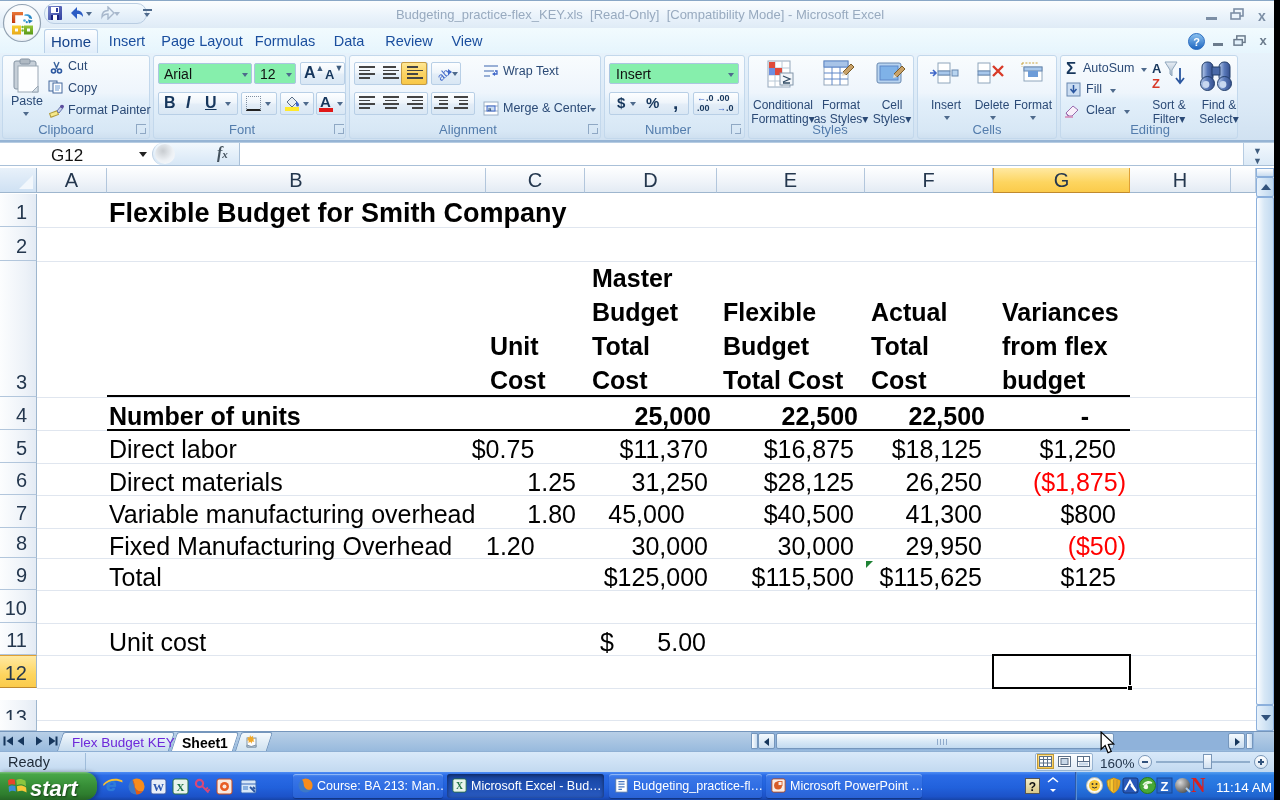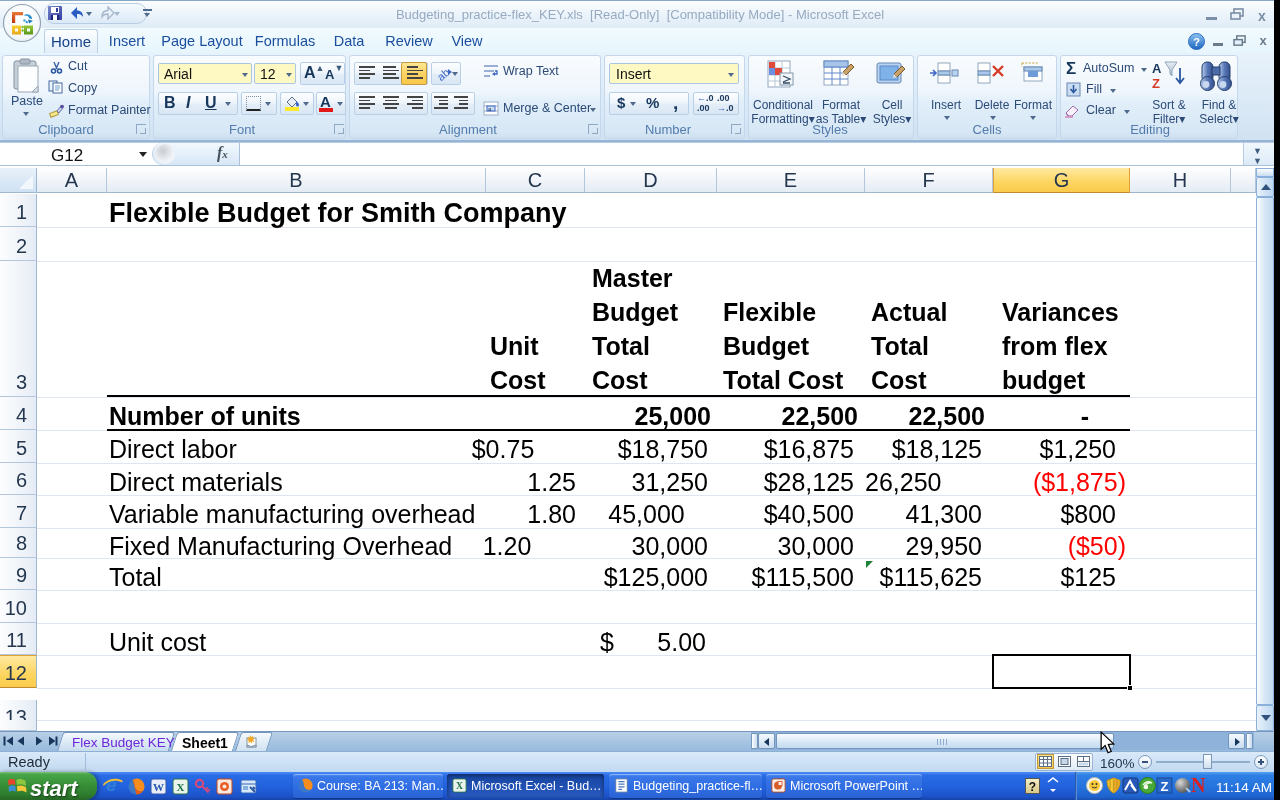--- a/index.html
+++ b/index.html
@@ -17,21 +17,21 @@
 #hometab{left:44px;top:29px;width:54px;height:24px;background:linear-gradient(#FDFEFF,#EFF6FD 50%,#E0EDFA);border:1px solid #B9D0E8;border-bottom:none;border-radius:3px 3px 0 0;font-size:15px;color:#15428B;text-align:center;line-height:23px}
 
 #ribbon{left:0;top:53px;width:1280px;height:89px;background:linear-gradient(#E7F2FB,#D8E7F5 70%,#D0E1F1)}
 #ribbonedge{left:0;top:140px;width:1280px;height:2px;background:#96B4D4}
 .grp{top:55px;height:84px;background:linear-gradient(180deg,#F9FCFE 0%,#EEF5FC 45%,#E2EFFA 55%,#D7E7F5 92%,#CFE0F0 100%);border:1px solid #C3D8EC;border-radius:3px}
 .glabel{top:122px;height:15px;font-size:13px;color:#537CAC;text-align:center}
 .launcher{width:10px;height:10px;top:124px;border:1px solid #8FA8C4;border-right:none;border-bottom:none}
 .launcher:after{content:"";position:absolute;left:3px;top:3px;width:5px;height:5px;border-right:1px solid #8FA8C4;border-bottom:1px solid #8FA8C4}
 .rbtxt{font-size:12.5px;color:#2B4A76;white-space:nowrap}
 .rbtxt2{font-size:12px;color:#2B4A76;white-space:nowrap;text-align:center}
-.combo{background:#fef9c3;border:1px solid #ABC6E0;border-radius:2px;height:21px}
+.combo{background:#86efac;border:1px solid #ABC6E0;border-radius:2px;height:21px}
 .dar{width:0;height:0;border-left:3.5px solid transparent;border-right:3.5px solid transparent;border-top:4px solid #4E6A8C}
 .btnbox{background:linear-gradient(#FDFEFF,#EFF5FB 45%,#E3EDF7 55%,#D9E7F4);border:1px solid #B8CFE6;border-radius:2px}
 
 .ln{position:absolute;height:1.8px;background:#444}
 
 #fbar{left:0;top:142px;width:1280px;height:24px;background:#fff;border-top:1px solid #B6CCE2;border-bottom:1px solid #A9C0D8}
 .colhdr{top:168px;height:25px;background:linear-gradient(#FDFEFF,#F0F4F9 55%,#E3EBF4);border-right:1px solid #B2C6DC;border-bottom:1px solid #9EB6CE;font-size:20px;color:#24374E;text-align:center;line-height:25px}
 .rowhdr{left:0;width:37px;background:linear-gradient(90deg,#FCFDFE,#EDF2F8 70%,#E4EBF4);border-right:1px solid #9EB6CE;border-bottom:1px solid #B2C6DC;font-size:20px;color:#24374E;text-align:right;padding-right:9px}
 .ghl{height:1px;background:#E0E6EF;left:37px}
 .cell{font-size:25px;color:#000;white-space:nowrap}
@@ -321,21 +321,21 @@
 <div class="ab rbtxt2" style="left:745px;top:112px;width:76px">Formatting▾</div>
 
 <svg class="ab" style="left:823px;top:60px" width="32" height="30" viewBox="0 0 32 30">
       <rect x="1" y="1" width="24" height="24" fill="#fff" stroke="#95A8BC"></rect>
       <path d="M1 7 h24 M1 13 h24 M1 19 h24 M9 1 v24 M17 1 v24" stroke="#5E87C8"></path>
       <rect x="1" y="1" width="24" height="6" fill="#A8C4E8" stroke="#5E87C8"></rect>
       <path d="M20 12 L28 4 L31 7 L23 15 Z" fill="#C8A26A" stroke="#7A5C28"></path>
       <path d="M20 12 L23 15 L19 16 Z" fill="#E8DCC8"></path>
     </svg>
 <div class="ab rbtxt2" style="left:813px;top:98px;width:56px">Format</div>
-<div class="ab rbtxt2" style="left:813px;top:112px;width:56px">as Table▾</div>
+<div class="ab rbtxt2" style="left:813px;top:112px;width:56px">as Styles▾</div>
 
 <svg class="ab" style="left:876px;top:60px" width="32" height="30" viewBox="0 0 32 30">
       <rect x="1" y="3" width="24" height="20" rx="2" fill="#B8D4F0" stroke="#6888B0"></rect>
       <rect x="4" y="6" width="18" height="14" fill="#7FB2E8" stroke="#5E87C8"></rect>
       <path d="M18 14 L26 6 L29 9 L21 17 Z" fill="#C8A26A" stroke="#7A5C28"></path>
       <path d="M18 14 L21 17 L17 18 Z" fill="#E8DCC8"></path>
     </svg>
 <div class="ab rbtxt2" style="left:864px;top:98px;width:56px">Cell</div>
 <div class="ab rbtxt2" style="left:864px;top:112px;width:56px">Styles▾</div>
 
@@ -520,38 +520,38 @@
 
 <div class="ab cell b" style="left:109px;top:400px;width:370px;height:33px;line-height:33px">Number of units</div>
 <div class="ab cell b" style="left:585px;top:400px;width:126px;height:33px;line-height:33px;text-align:right">25,000</div>
 <div class="ab cell b" style="left:717px;top:400px;width:141px;height:33px;line-height:33px;text-align:right">22,500</div>
 <div class="ab cell b" style="left:865px;top:400px;width:120px;height:33px;line-height:33px;text-align:right">22,500</div>
 <div class="ab cell b" style="left:1050px;top:400px;width:70px;height:33px;line-height:33px;text-align:center">-</div>
 
 <div id="datarows">
       <div class="ab cell" style="left:109px;top:433px;width:370px;height:33px;line-height:33px;text-align:left">Direct labor</div>
       <div class="ab cell" style="left:458px;top:433px;width:90px;height:33px;line-height:33px;text-align:center">$0.75</div>
-      <div class="ab cell" style="left:585px;top:433px;width:123px;height:33px;line-height:33px;text-align:right">$18,750</div>
+      <div class="ab cell" style="left:585px;top:433px;width:123px;height:33px;line-height:33px;text-align:right">$11,370</div>
       <div class="ab cell" style="left:717px;top:433px;width:137px;height:33px;line-height:33px;text-align:right">$16,875</div>
       <div class="ab cell" style="left:865px;top:433px;width:117px;height:33px;line-height:33px;text-align:right">$18,125</div>
       <div class="ab cell" style="left:993px;top:433px;width:123px;height:33px;line-height:33px;text-align:right">$1,250</div>
       <div class="ab cell" style="left:109px;top:466px;width:370px;height:32px;line-height:32px;text-align:left">Direct materials</div>
       <div class="ab cell" style="left:486px;top:466px;width:90px;height:32px;line-height:32px;text-align:right">1.25</div>
       <div class="ab cell" style="left:585px;top:466px;width:123px;height:32px;line-height:32px;text-align:right">31,250</div>
       <div class="ab cell" style="left:717px;top:466px;width:137px;height:32px;line-height:32px;text-align:right">$28,125</div>
-      <div class="ab cell" style="left:865px;top:466px;width:117px;height:32px;line-height:32px;">26,250</div>
+      <div class="ab cell" style="left:865px;top:466px;width:117px;height:32px;line-height:32px;text-align:right">26,250</div>
       <div class="ab cell red" style="left:993px;top:466px;width:133px;height:32px;line-height:32px;text-align:right">($1,875)</div>
       <div class="ab cell" style="left:109px;top:498px;width:370px;height:33px;line-height:33px;text-align:left">Variable manufacturing overhead</div>
       <div class="ab cell" style="left:486px;top:498px;width:90px;height:33px;line-height:33px;text-align:right">1.80</div>
       <div class="ab cell" style="left:585px;top:498px;width:123px;height:33px;line-height:33px;text-align:center">45,000</div>
       <div class="ab cell" style="left:717px;top:498px;width:137px;height:33px;line-height:33px;text-align:right">$40,500</div>
       <div class="ab cell" style="left:865px;top:498px;width:117px;height:33px;line-height:33px;text-align:right">41,300</div>
       <div class="ab cell" style="left:993px;top:498px;width:123px;height:33px;line-height:33px;text-align:right">$800</div>
       <div class="ab cell" style="left:109px;top:531px;width:370px;height:30px;line-height:30px;text-align:left">Fixed Manufacturing Overhead</div>
-      <div class="ab cell" style="left:462px;top:531px;width:90px;height:30px;line-height:30px;text-align:center">1.20</div>
+      <div class="ab cell" style="left:486px;top:531px;width:90px;height:30px;line-height:30px;text-align:left">1.20</div>
       <div class="ab cell" style="left:585px;top:531px;width:123px;height:30px;line-height:30px;text-align:right">30,000</div>
       <div class="ab cell" style="left:717px;top:531px;width:137px;height:30px;line-height:30px;text-align:right">30,000</div>
       <div class="ab cell" style="left:865px;top:531px;width:117px;height:30px;line-height:30px;text-align:right">29,950</div>
       <div class="ab cell red" style="left:993px;top:531px;width:133px;height:30px;line-height:30px;text-align:right">($50)</div>
       <div class="ab cell" style="left:109px;top:561px;width:370px;height:32px;line-height:32px;text-align:left">Total</div>
       <div class="ab cell" style="left:585px;top:561px;width:123px;height:32px;line-height:32px;text-align:right">$125,000</div>
       <div class="ab cell" style="left:717px;top:561px;width:137px;height:32px;line-height:32px;text-align:right">$115,500</div>
       <div class="ab cell" style="left:865px;top:561px;width:117px;height:32px;line-height:32px;text-align:right">$115,625</div>
       <div class="ab cell" style="left:993px;top:561px;width:123px;height:32px;line-height:32px;text-align:right">$125</div>
     </div>

